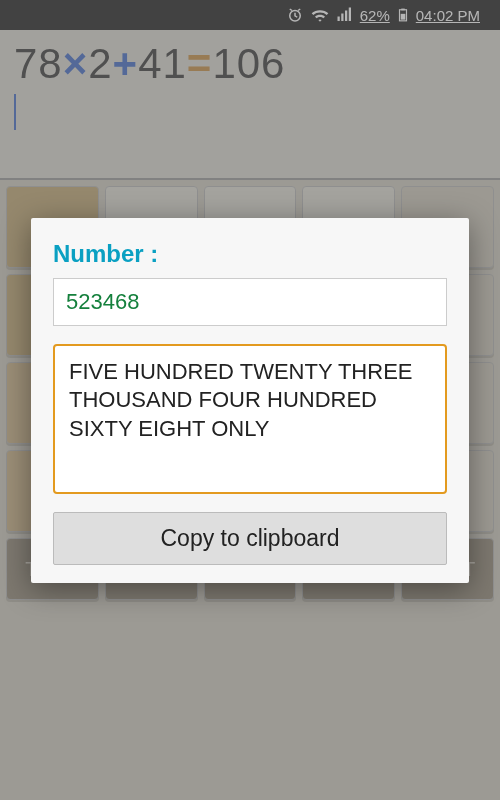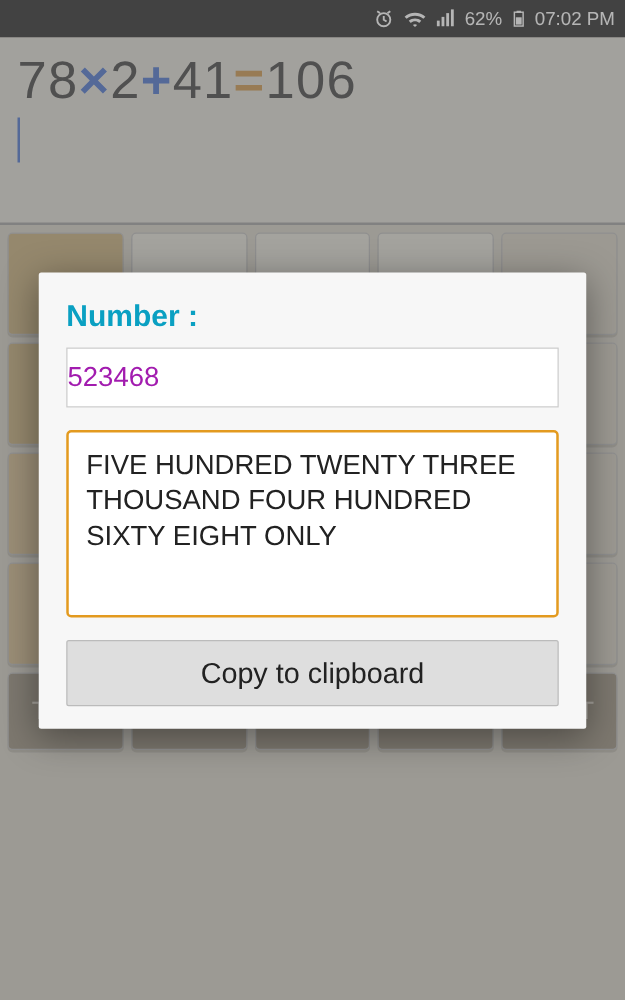--- a/index.html
+++ b/index.html
@@ -1,19 +1,19 @@
 <!DOCTYPE html>
 <html><head>
 <meta charset="utf-8">
 <style>
 * { margin: 0; padding: 0; box-sizing: border-box; }
 html, body { width: 500px; height: 800px; overflow: hidden; font-family: Arial, sans-serif; }
 body { background: #c8c3b5; position: relative; }
 
-.statusbar { height: 30px; background: #000; color: #fff; display: flex; align-items: center; justify-content: flex-end; padding: 0 8px; font-size: 15px; gap: 6px; }
+.statusbar { height: 30px; background: #000; color: #fff; display: flex; align-items: center; justify-content: flex-end; padding: 0 20px; font-size: 15px; gap: 6px; text-decoration: underline; }
 .statusbar .icon { display: inline-flex; align-items: center; }
 
 .display { background: #e8e5dc; border-bottom: 2px solid #999; padding: 10px 14px; height: 150px; }
 .expr { font-size: 42px; color: #222; letter-spacing: 1px; }
 .expr .op-mul { color: #2b5fd0; font-weight: bold; }
 .expr .op-plus { color: #2b5fd0; font-weight: bold; }
 .expr .op-eq { color: #d08a2b; font-weight: bold; }
 .cursor { display:inline-block; width:2px; height:36px; background:#2b5fd0; vertical-align: top; margin-top:6px;}
 
 .keypad { padding: 6px; }
@@ -22,21 +22,21 @@
 .key.fn { background: #c9a968; color: #fff; font-size: 22px; }
 .key.fn-lt { background: #d6b87f; color:#fff; }
 .key.op { background: #d8d2c0; color: #777; font-size: 36px; }
 .key.eq { color: #cc3a1f; font-weight: bold; font-size:40px;}
 .key.bot { background: #8f836e; color: #efe9d8; font-size: 20px; height: 62px; }
 .key svg { width: 40px; height: 40px; }
 
 .overlay { position: absolute; inset: 0; background: rgba(120,120,120,0.55); display: flex; align-items: center; justify-content: center; }
 .dialog { width: 438px; background: #f7f7f7; border-radius: 2px; box-shadow: 0 6px 30px rgba(0,0,0,0.4); padding: 22px 22px 18px 22px; }
 .dlg-label { color: #0aa0c2; font-size: 24px; margin-bottom: 10px; font-weight: bold; }
-.dlg-input { width: 100%; border: 1px solid #ccc; background: #fff; padding: 10px 0; font-size: 22px; color: #a21caf; margin-bottom: 18px; }
+.dlg-input { width: 100%; border: 1px solid #ccc; background: #fff; padding: 10px 12px; font-size: 22px; color: #15803d; margin-bottom: 18px; }
 .dlg-box { width: 100%; border: 2px solid #e39a1f; border-radius: 4px; background: #fff; padding: 12px 14px; font-size: 22px; color: #222; line-height: 1.3; min-height: 150px; margin-bottom: 18px; }
 .dlg-btn { width: 100%; background: #dedede; border: 1px solid #bbb; padding: 12px 13px; font-size: 23px; color: #222; text-align: center; border-radius: 2px; }
 
 .dimmed { filter: brightness(0.92); }
 </style>
 </head>
 <body>
 
 <div class="statusbar">
   <span class="icon">
@@ -60,21 +60,21 @@
       </svg>
   </span>
   <span>62%</span>
   <span class="icon">
     <svg viewBox="0 0 24 24" width="14" height="20" fill="#fff">
         <rect x="6" y="3" width="12" height="19" stroke="#fff" fill="none" stroke-width="2"></rect>
         <rect x="9" y="1" width="6" height="3"></rect>
         <rect x="8" y="10" width="8" height="10"></rect>
       </svg>
   </span>
-  <span>07:02 PM</span>
+  <span>04:02 PM</span>
 </div>
 
 <div class="dimmed">
 <div class="display">
   <div class="expr">
     <span>78</span><span class="op-mul">×</span><span>2</span><span class="op-plus">+</span><span>41</span><span class="op-eq">=</span><span>106</span>
   </div>
   <span class="cursor"></span>
 </div>
 

